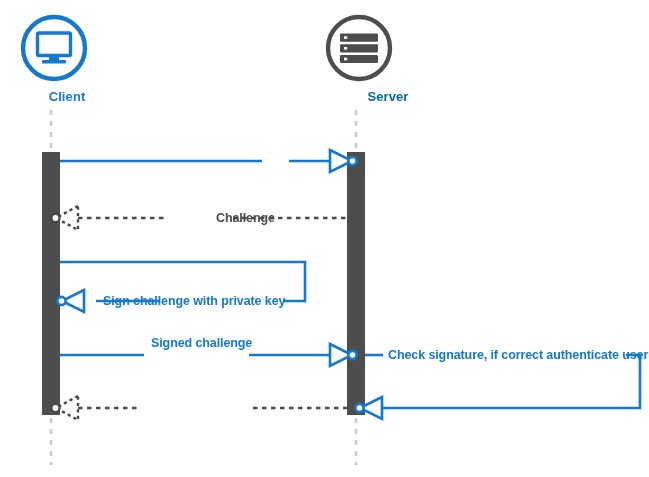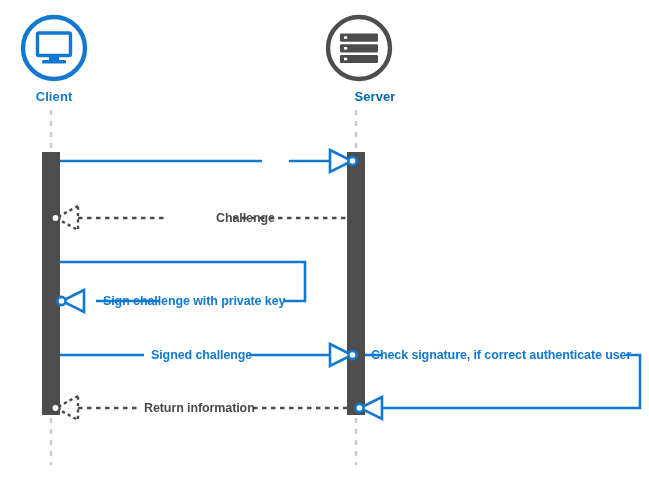--- a/index.html
+++ b/index.html
@@ -25,20 +25,21 @@
     left: 0;
     top: 0;
   }
   .actor-label {
     position: absolute;
     text-align: center;
     font-size: 13px;
     font-weight: bold;
     letter-spacing: 0.1px;
     white-space: nowrap;
+    padding-left: 13px;
   }
   .actor-label.client {
     color: #1379d0;
     left: 0px;
     top: 89px;
     width: 108px;
   }
   .actor-label.server {
     color: #0369a1;
     left: 321px;
@@ -156,19 +157,18 @@
 
   <div class="actor-label client">Client</div>
 
   <div class="actor-label server">Server</div>
 
 
   <div class="msg-label gray" style="left:171px; top:212px;margin-left:45px;">Challenge</div>
 
   <div class="msg-label blue" style="left:103px; top:295px;">Sign challenge with private key</div>
 
-  <div class="msg-label blue" style="left:151px; top:349px;">Signed challenge</div>
+  <div class="msg-label blue" style="left:151px; top:337px;">Signed challenge</div>
 
-  <div class="msg-label blue" style="left:371px; top:349px;text-align:center;">Check signature, if correct authenticate user</div>
+  <div class="msg-label blue" style="left:388px; top:349px;text-align:center;">Check signature, if correct authenticate user</div>
 
-  <div class="msg-label gray" style="left:144px; top:402px;">Return information</div>
 
 </div>
 
 </body></html>

